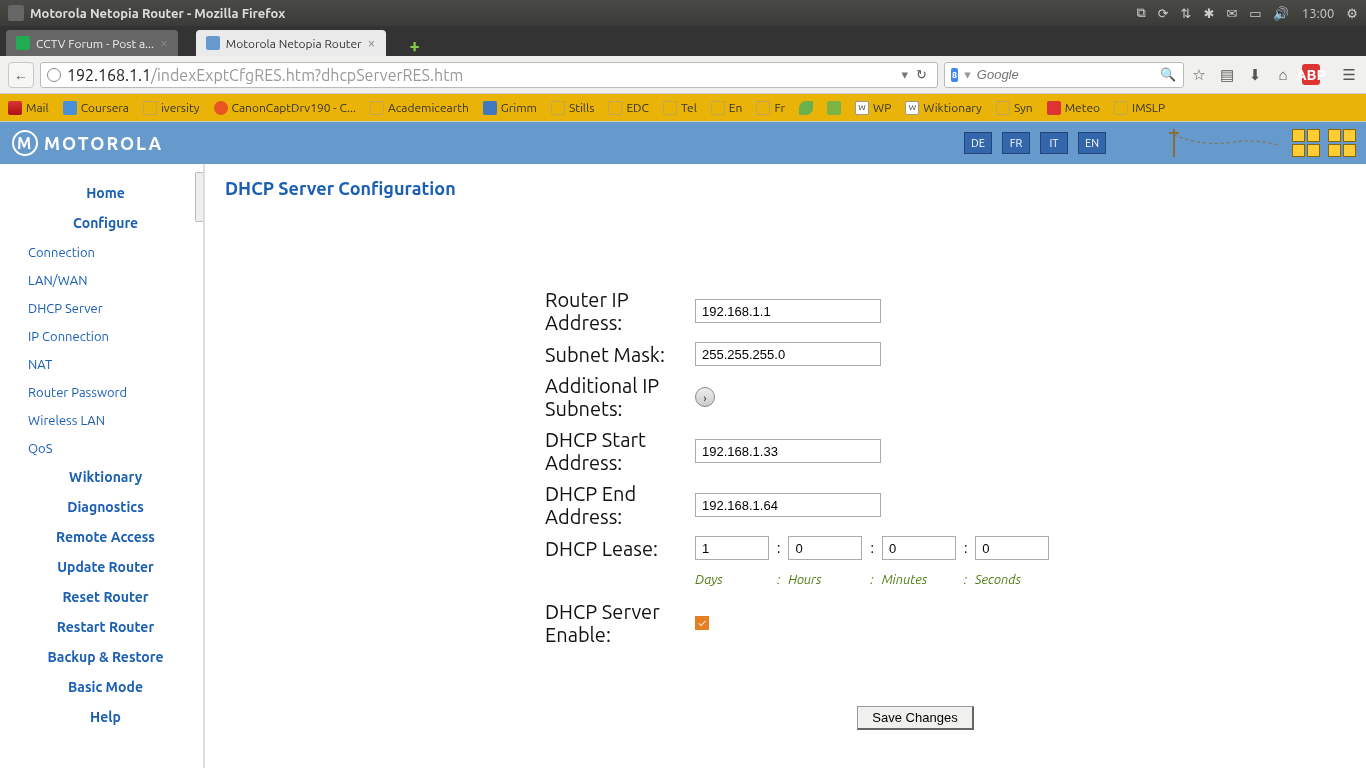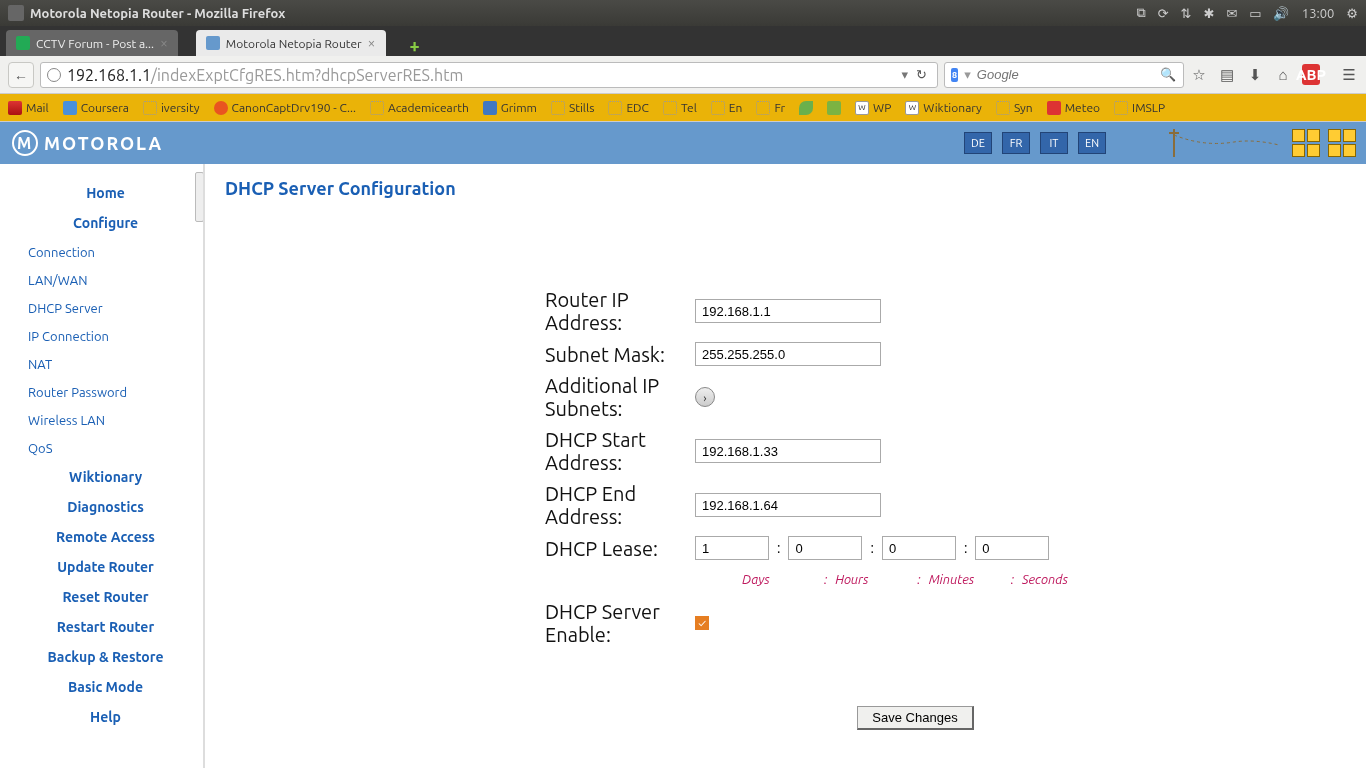--- a/index.html
+++ b/index.html
@@ -71,21 +71,21 @@
 .page-title { color: #1a5fb4; font-size: 18px; font-weight: bold; margin-bottom: 90px; }
 
 .form-area { margin-left: 320px; }
 .form-row { display: flex; align-items: center; margin-bottom: 8px; }
 .form-label { width: 150px; font-size: 20px; color: #111; }
 .form-input { width: 186px; height: 24px; border: 1px solid #aaa; padding: 0 6px; font-size: 13px; }
 .arrow-btn { width: 20px; height: 20px; border: 1px solid #888; border-radius: 50%; background: linear-gradient(#eee, #ccc); display: flex; align-items: center; justify-content: center; font-size: 12px; color: #333; cursor: pointer; }
 .lease-row { display: flex; align-items: center; gap: 0; }
 .lease-in { width: 74px; height: 24px; border: 1px solid #aaa; padding: 0 6px; font-size: 13px; }
 .lease-sep { padding: 0 8px; font-size: 14px; }
-.lease-labels { display: flex; font-style: italic; font-size: 13px; color: #be185d; margin-top: 4px; margin-left: 47px; }
+.lease-labels { display: flex; font-style: italic; font-size: 13px; color: #4d7c0f; margin-top: 4px; }
 .lease-labels span.unit { width: 74px; }
 .lease-labels span.sep { padding: 0 8px; }
 .checkbox { width: 14px; height: 14px; border: 1px solid #e67e22; background: #e67e22; display: inline-flex; align-items: center; justify-content: center; color: #fff; font-size: 11px; }
 
 .save-row { margin-top: 60px; text-align: center; margin-left: -60px; }
 .save-btn { padding: 3px 14px; background: #f0f0ee; border: 1px solid #999; border-right: 2px solid #666; border-bottom: 2px solid #666; font-size: 13px; cursor: pointer; }
 </style>
 </head>
 <body>
 

